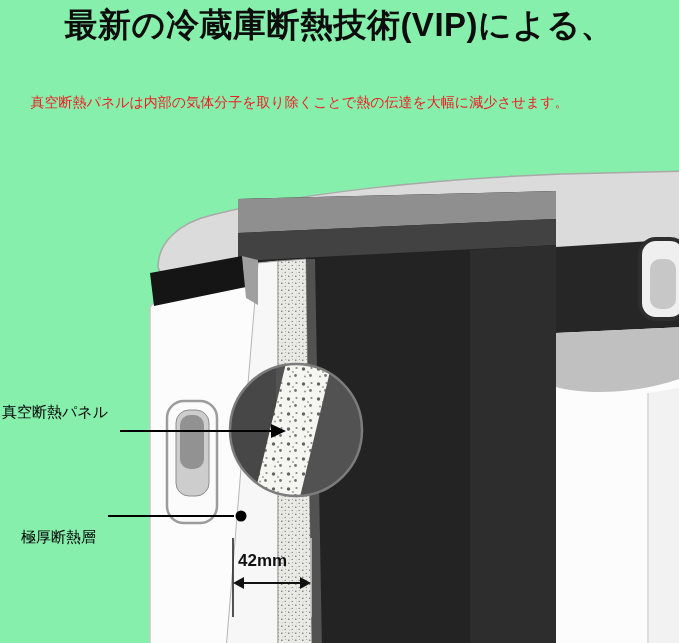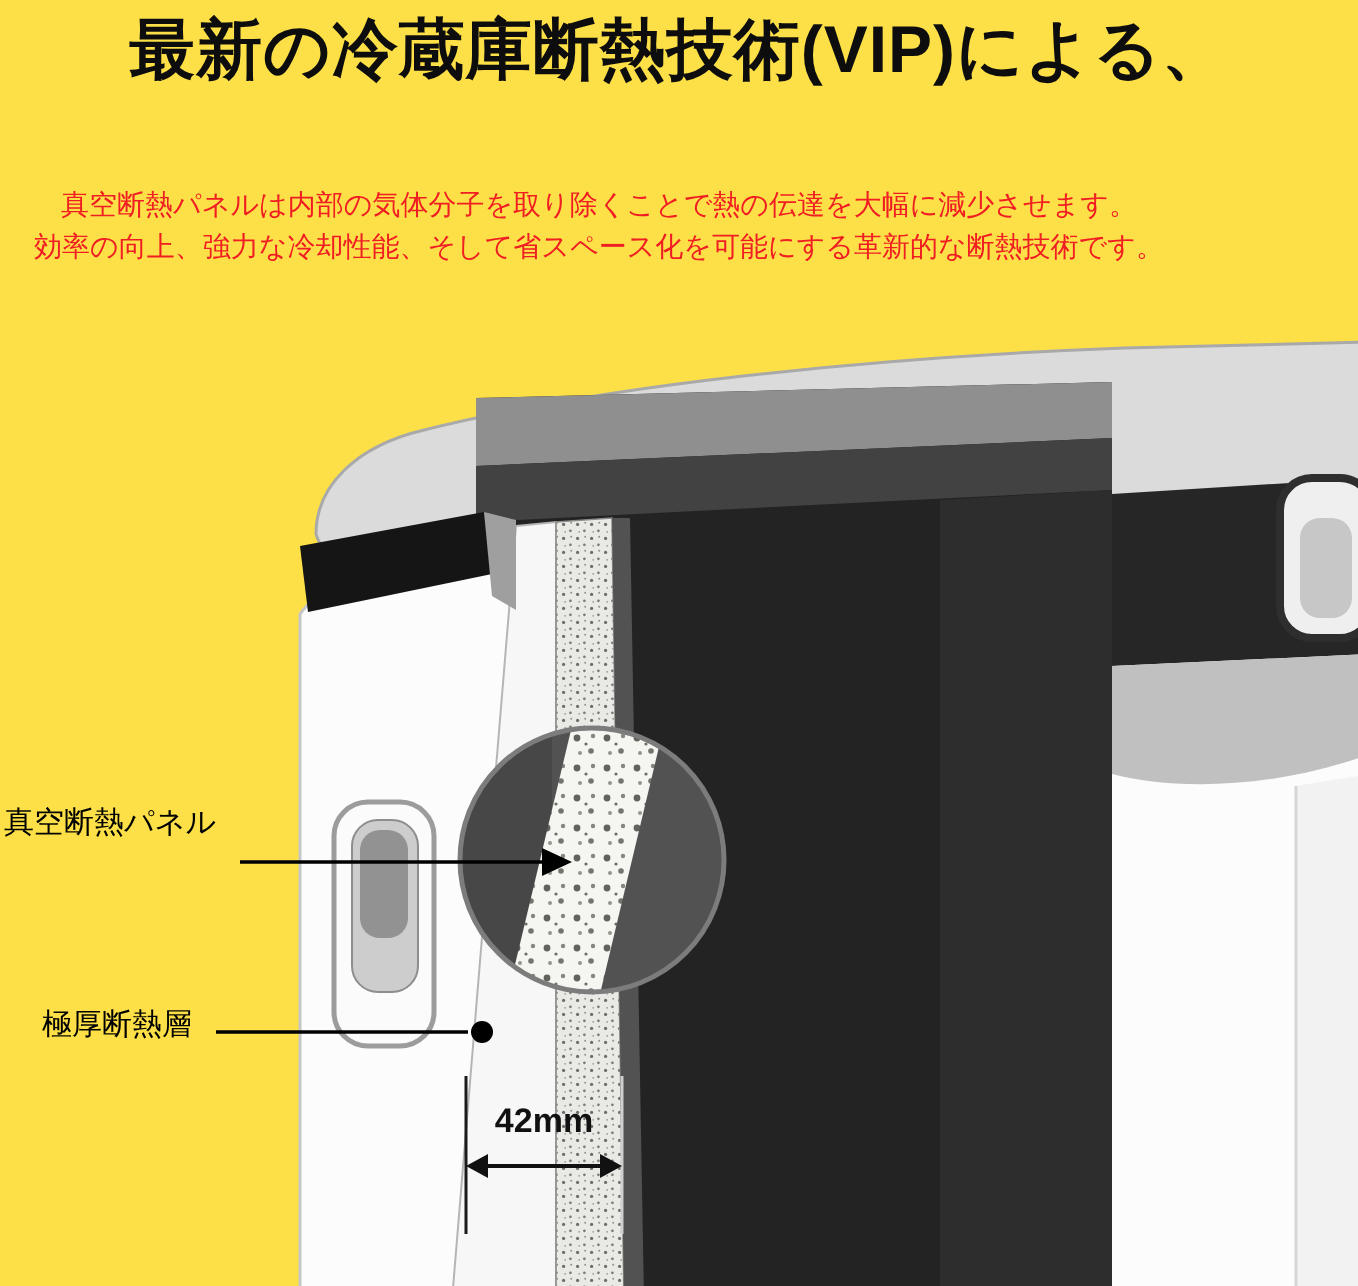--- a/index.html
+++ b/index.html
@@ -1,51 +1,50 @@
 <!DOCTYPE html>
 <html><head>
 <meta charset="utf-8">
 <style>
   html,body{margin:0;padding:0;background:#ffffff;}
   .page{
-    position:relative;width:679px;height:643px;background:#fde047;overflow:hidden;
+    position:relative;width:679px;height:643px;background:#86efac;overflow:hidden;
     font-family:"Liberation Sans","DejaVu Sans",sans-serif;color:#111;
   }
   .title{
     position:absolute;top:4px;left:0;width:679px;text-align:center;
     font-size:33px;line-height:42px;font-weight:700;color:#0d0d0d;letter-spacing:.5px;
   }
   .desc{
     position:absolute;top:92px;left:0;width:599px;text-align:center;
     font-size:14px;line-height:21px;font-weight:400;color:#f01d23;
   }
   .figure{position:absolute;top:155px;left:0;width:566px;height:488px;}
   .figure svg{position:absolute;left:0;top:0;}
   .callout{
     position:absolute;font-size:15px;line-height:20px;color:#000;white-space:nowrap;
   }
   .vip-label{left:2px;top:247px;}
-  .ins-label{left:21px;top:348px;}
+  .ins-label{left:21px;top:372px;}
   .dim-label{
-    position:absolute;left:238px;top:396px;width:68px;text-align:center;
+    position:absolute;left:238px;top:396px;width:68px;text-align:left;
     font-size:17px;font-weight:600;color:#111;
   }
 </style>
 </head>
 <body>
 
 <div class="page">
 
   <div class="title">
     <div>最新の冷蔵庫断熱技術(VIP)による、</div>
   </div>
 
   <div class="desc">
     <div>真空断熱パネルは内部の気体分子を取り除くことで熱の伝達を大幅に減少させます。</div>
-    <div>効率の向上、強力な冷却性能、そして省スペース化を可能にする革新的な断熱技術です。</div>
   </div>
 
   <div class="figure">
 
     <svg width="679" height="488" viewBox="0 0 679 488">
       <defs>
         <pattern id="speckS" width="7" height="7" patternUnits="userSpaceOnUse">
           <rect width="7" height="7" fill="#e9e9e5"></rect>
           <circle cx="1.8" cy="2.2" r="0.8" fill="#6f6f69"></circle>
           <circle cx="5.2" cy="5.4" r="0.7" fill="#7d7d77"></circle>

